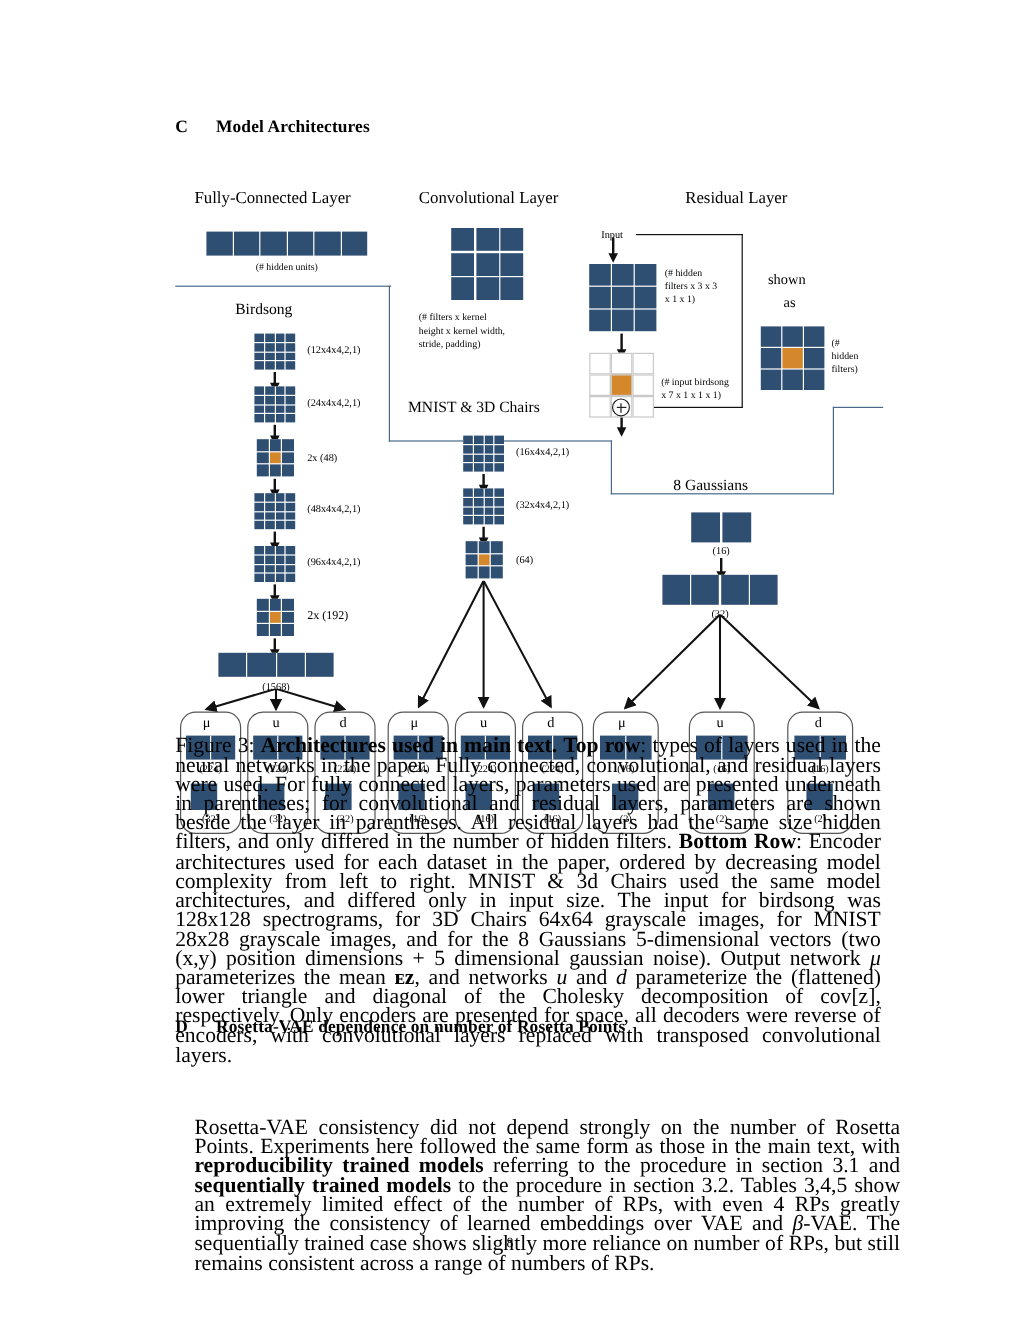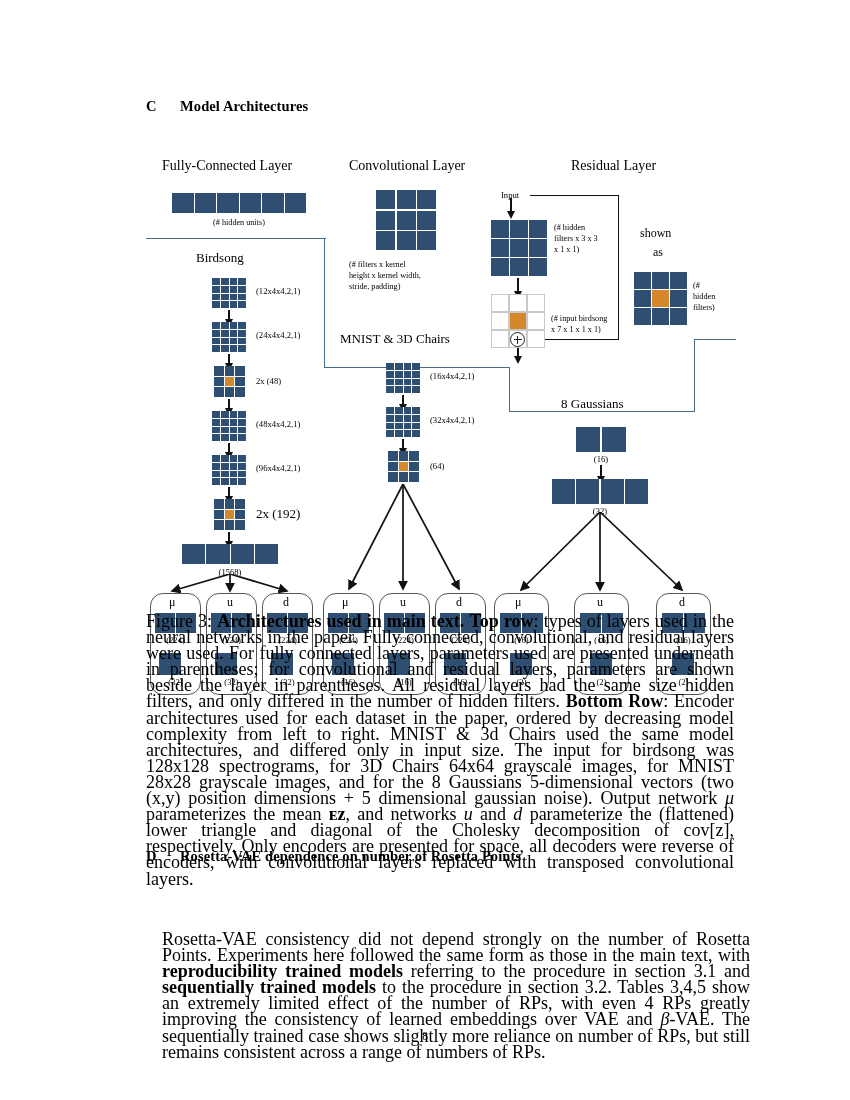--- a/index.html
+++ b/index.html
@@ -292,21 +292,21 @@
       <i></i>
         <i></i>
         <i></i>
         <i></i>
         <i class="or"></i>
         <i></i>
         <i></i>
         <i></i>
         <i></i>
     </div>
-    <div class="cap" style="left:110px;top:359px;font-size:13px;">2x (192)</div>
+    <div class="cap" style="left:110px;top:359px;font-size:10px;">2x (192)</div>
     <div class="arw" style="left:82px;top:382px;height:10px;"></div>
 
     <div class="grid" style="left:36px;top:394px;width:96px;height:20px;grid-template-columns:repeat(4,1fr);gap:1px;background:#ffffff;">
       <i></i>
         <i></i>
         <i></i>
         <i></i>
     </div>
     <div class="cap c" style="left:36px;top:417px;width:96px;font-size:8.6px;">(1568)</div>
 

